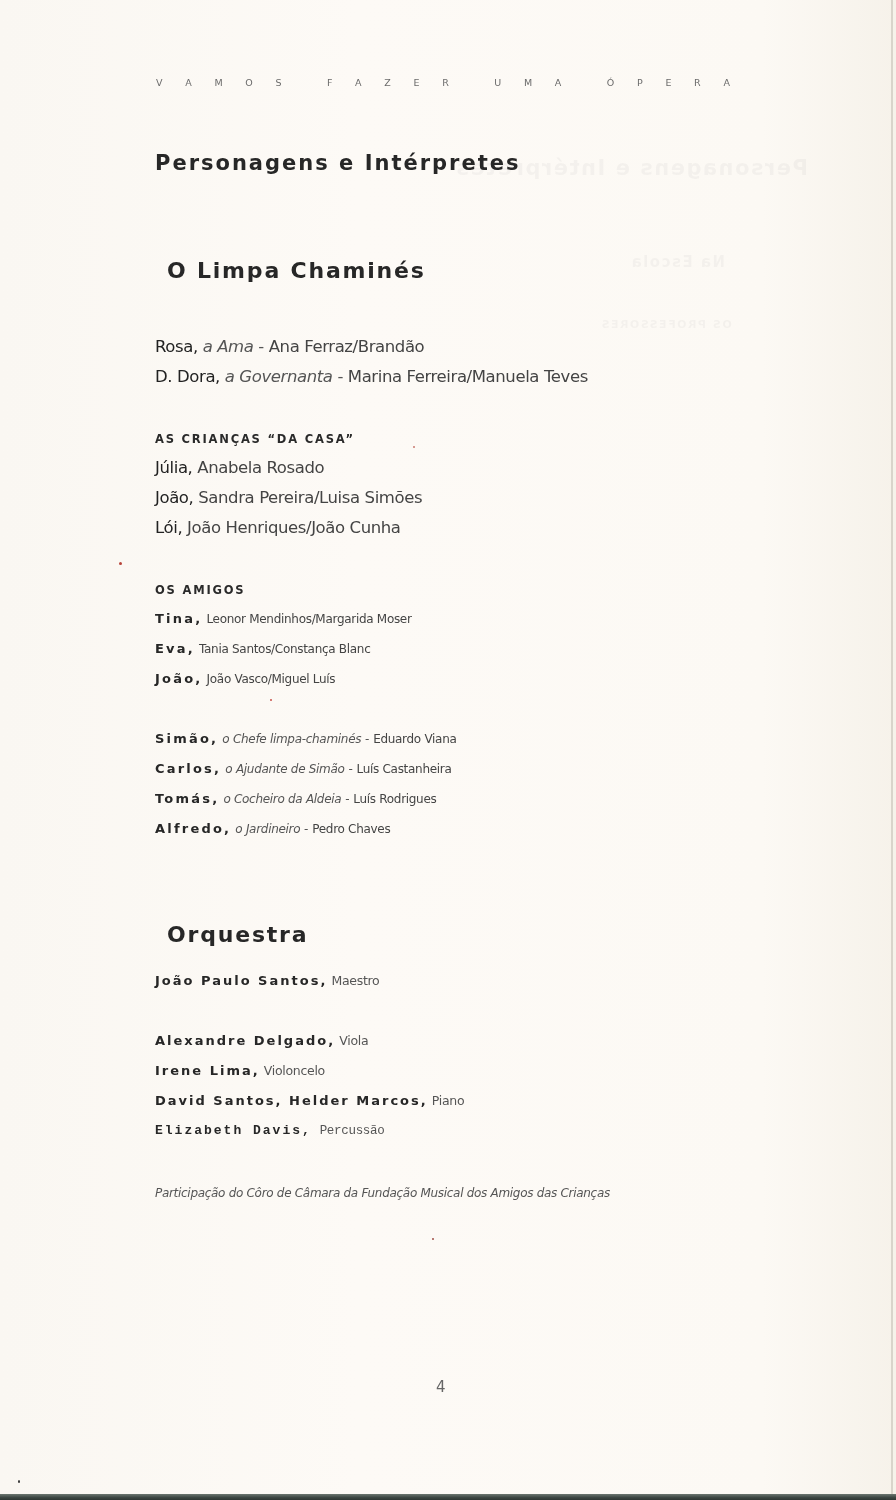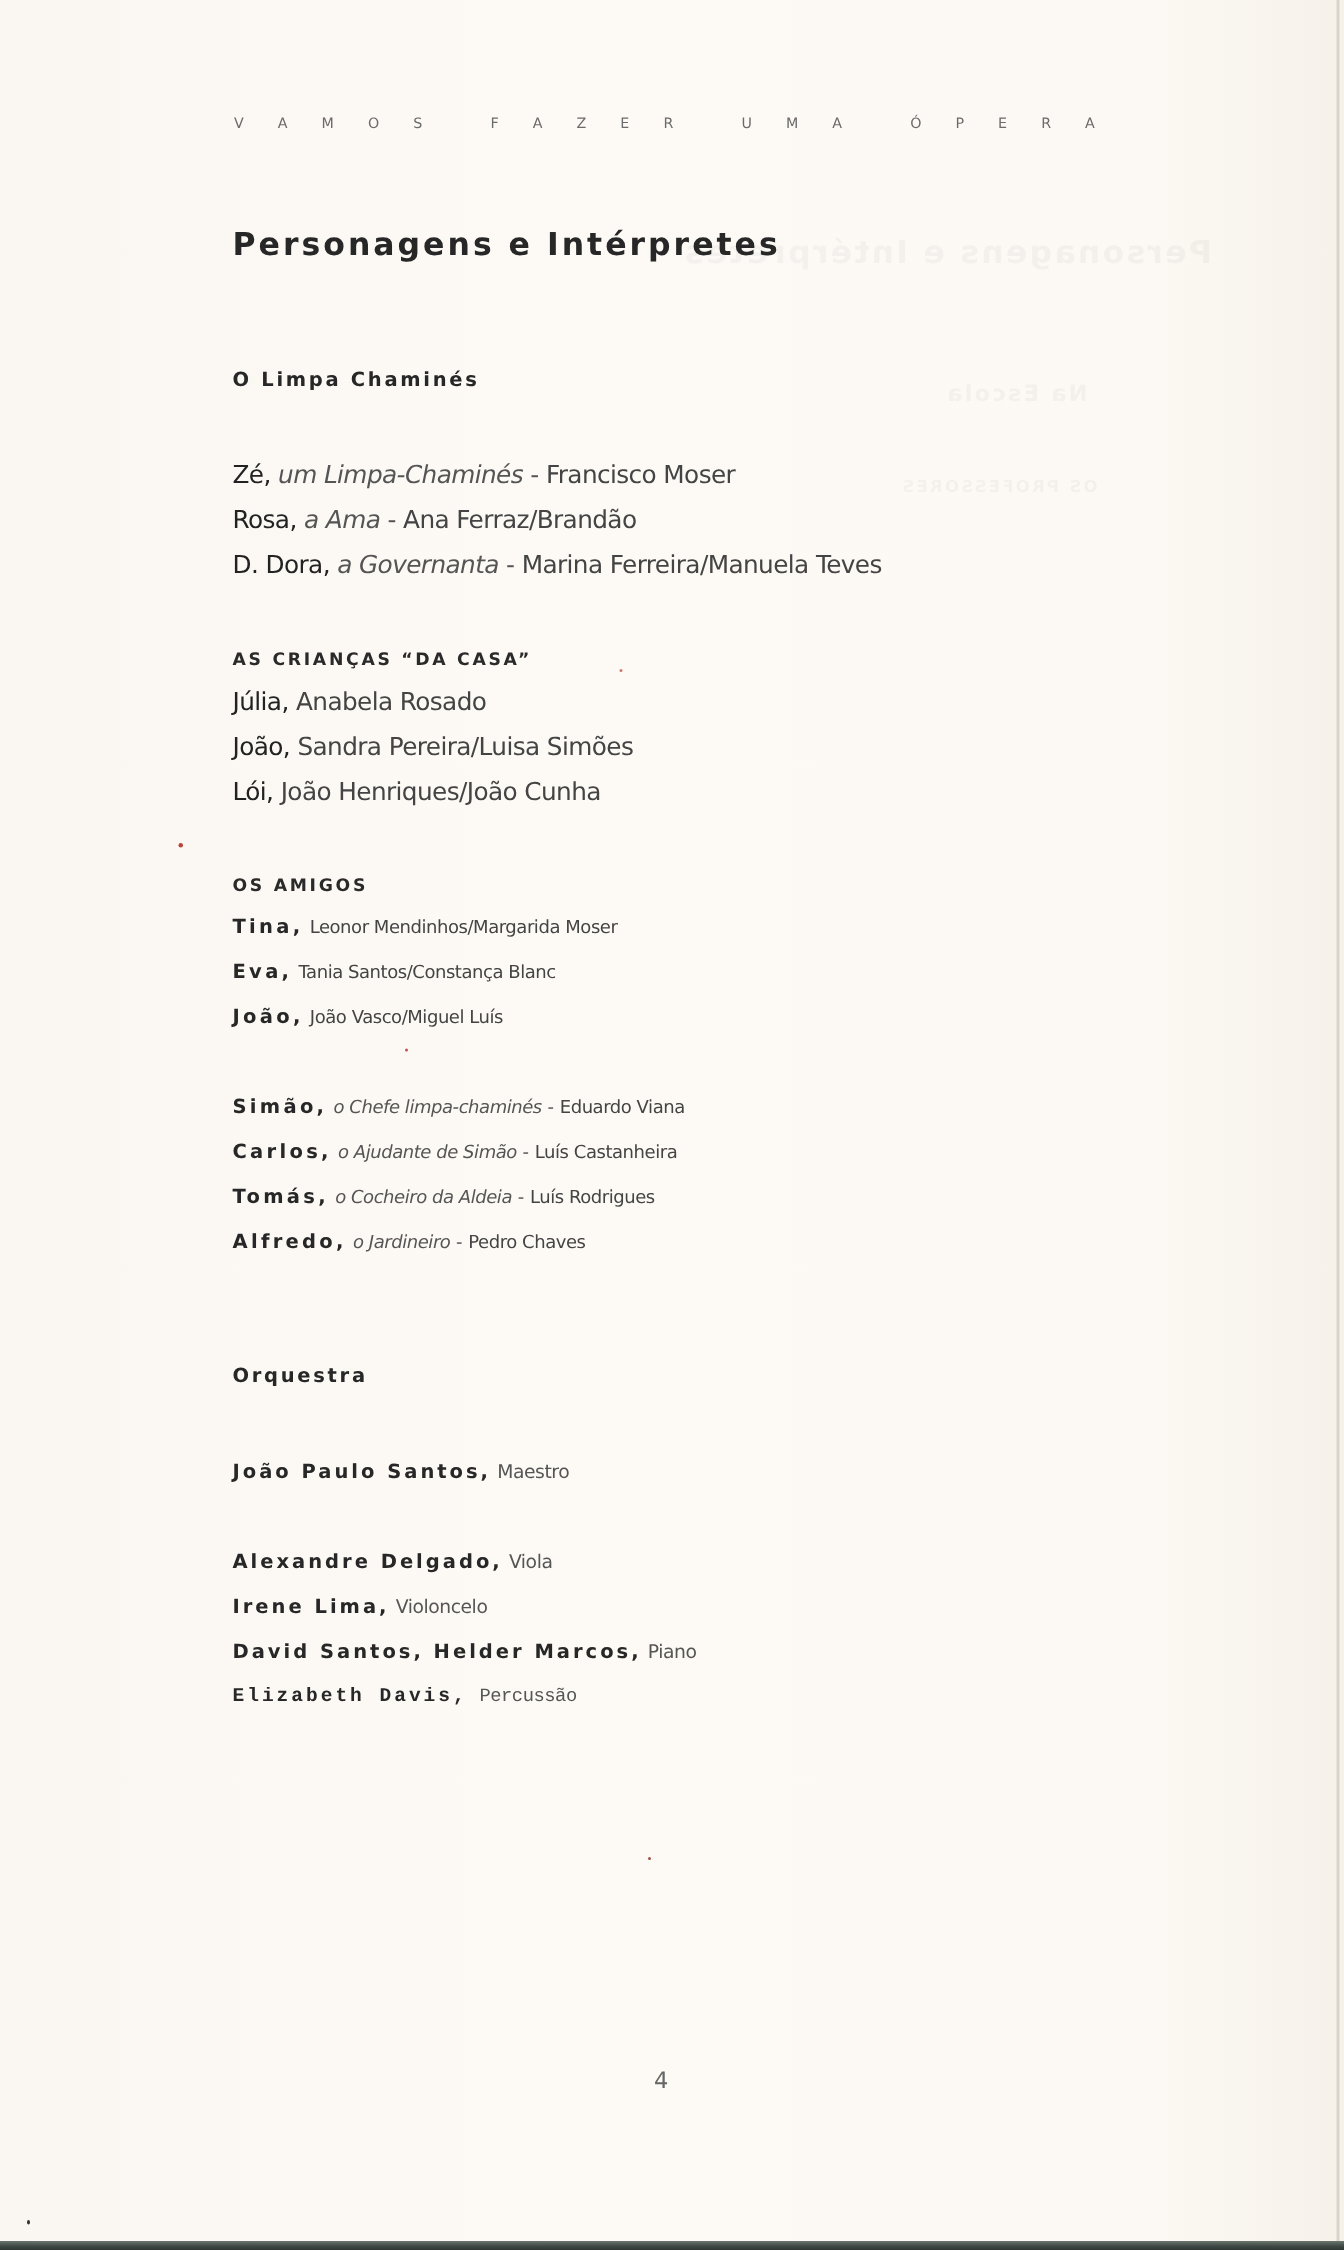--- a/index.html
+++ b/index.html
@@ -64,25 +64,25 @@
       left: 155px;
       font-size: 21px;
       font-weight: bold;
       letter-spacing: 2px;
       color: #272727;
       margin: 0;
     }
     .section-title {
       position: absolute;
       left: 155px;
-      font-size: 13px;
+      font-size: 22px;
       font-weight: bold;
       letter-spacing: 1.8px;
       color: #272727;
-      margin: 0;
+      margin: 12px;
     }
     .line {
       position: absolute;
       left: 155px;
       white-space: nowrap;
       color: #3a3a3a;
     }
     .lg { font-size: 16.5px; letter-spacing: -0.4px; }
     .lg .char { color: #222; font-weight: normal; }
     .lg .role { font-style: italic; color: #555; font-weight: normal; }
@@ -161,24 +161,20 @@
     <span>P</span>
     <span>E</span>
     <span>R</span>
     <span>A</span>
   </div>
 
   <h1 class="page-title">Personagens e Intérpretes</h1>
 
   <h2 class="section-title" style="top:246px;">O Limpa Chaminés</h2>
 
-  <div class="line lg" style="top:307px;">
-    <span class="char">Zé,</span>
-    <span class="role">um Limpa-Chaminés</span><span class="sep"> - </span><span class="actor">Francisco Moser</span>
-  </div>
   <div class="line lg" style="top:337px;">
     <span class="char">Rosa,</span>
     <span class="role">a Ama</span><span class="sep"> - </span><span class="actor">Ana Ferraz/Brandão</span>
   </div>
   <div class="line lg" style="top:367px;">
     <span class="char">D. Dora,</span>
     <span class="role">a Governanta</span><span class="sep"> - </span><span class="actor">Marina Ferreira/Manuela Teves</span>
   </div>
 
   <div class="group-label" style="top:432px;">AS CRIANÇAS “DA CASA”</div>
@@ -242,20 +238,21 @@
   </div>
   <div class="line orch" style="top:1093px;">
     <span class="name">David Santos, Helder Marcos,</span>
     <span class="inst">Piano</span>
   </div>
   <div class="line orch" style="top:1123px;font-family:Liberation Mono, monospace;">
     <span class="name">Elizabeth Davis,</span>
     <span class="inst">Percussão</span>
   </div>
 
+  <div class="credit">Participação do Côro de Câmara da Fundação Musical dos Amigos das Crianças</div>
 
   <div class="folio">4</div>
 
   <div class="speck" style="left:119px; top:562px; background:#b8443a;"></div>
   <div class="speck" style="left:413px; top:446px; background:#c97a70; width:2px; height:2px;"></div>
   <div class="speck" style="left:270px; top:699px; background:#c9504a; width:2px; height:2px;"></div>
   <div class="speck" style="left:432px; top:1238px; background:#a05048; width:2px; height:2px;"></div>
   <div class="speck" style="left:18px; top:1480px; background:#333; width:2px; height:3px;"></div>
 
   <div class="right-edge"></div>

